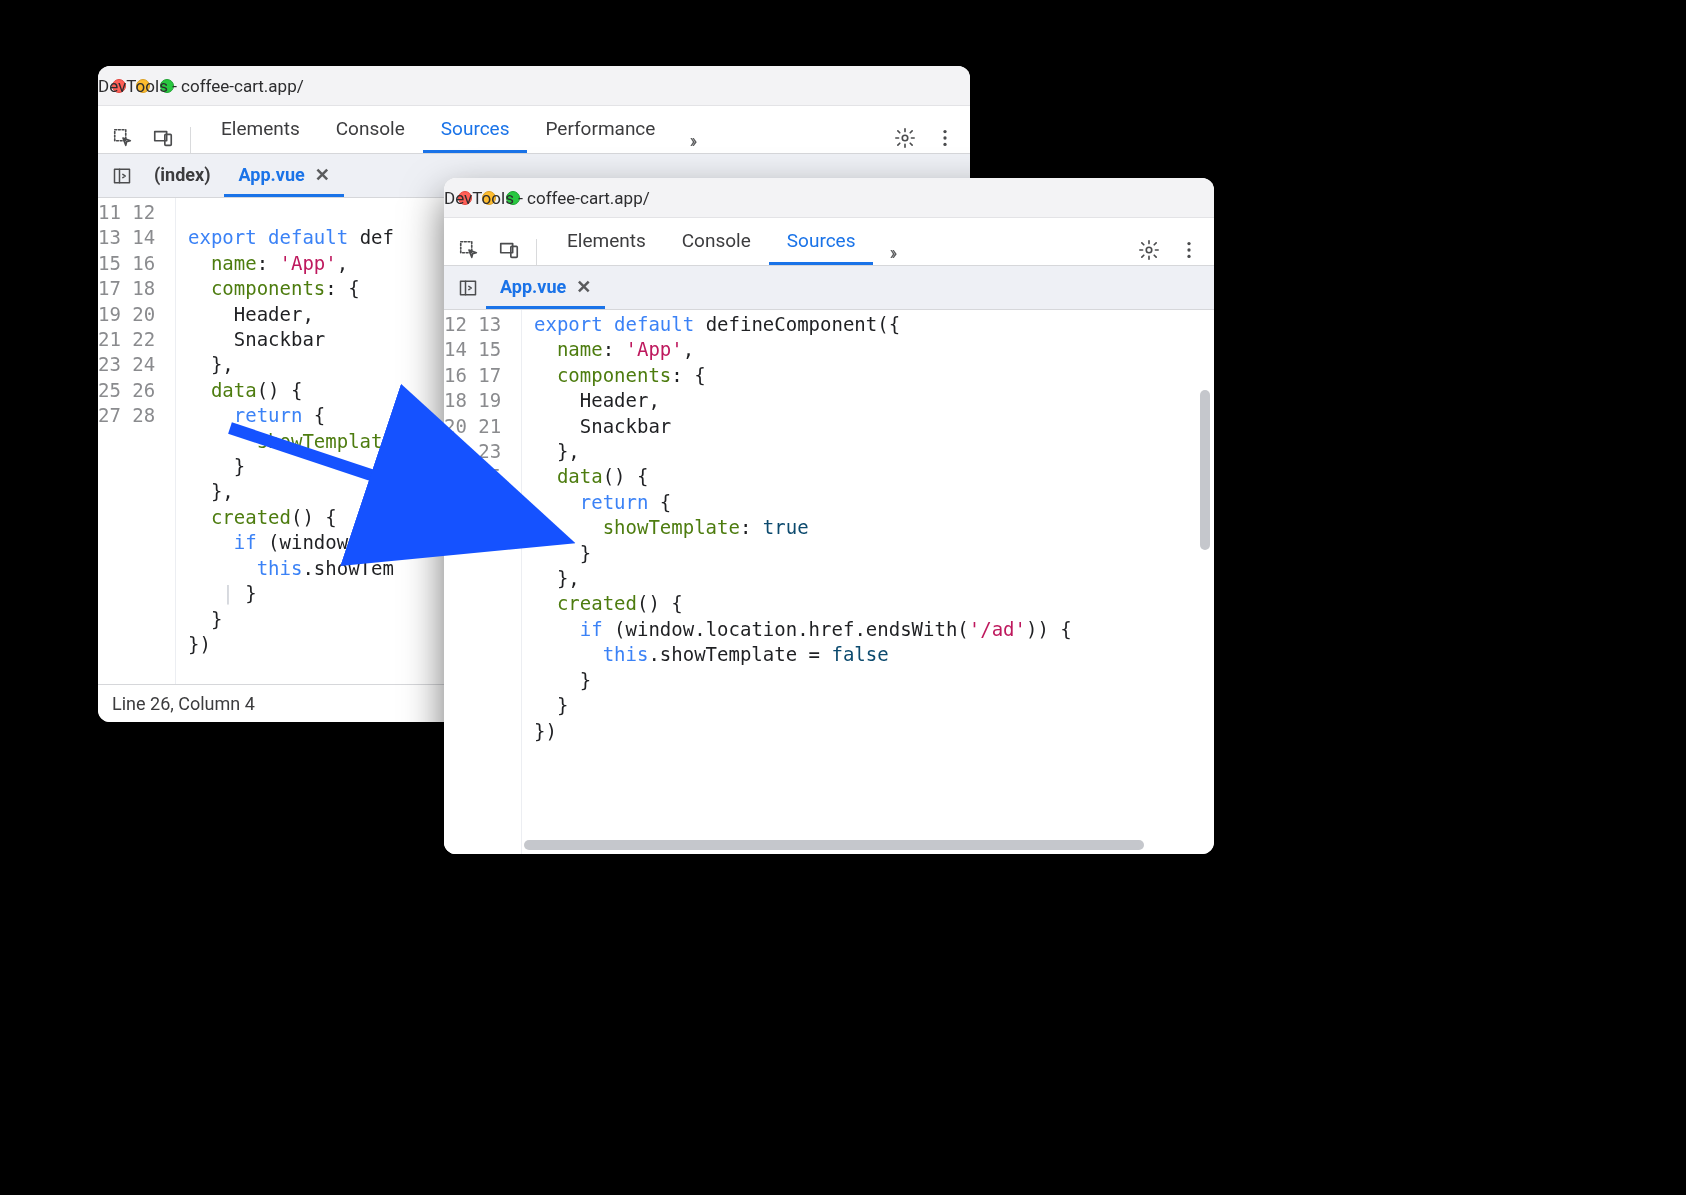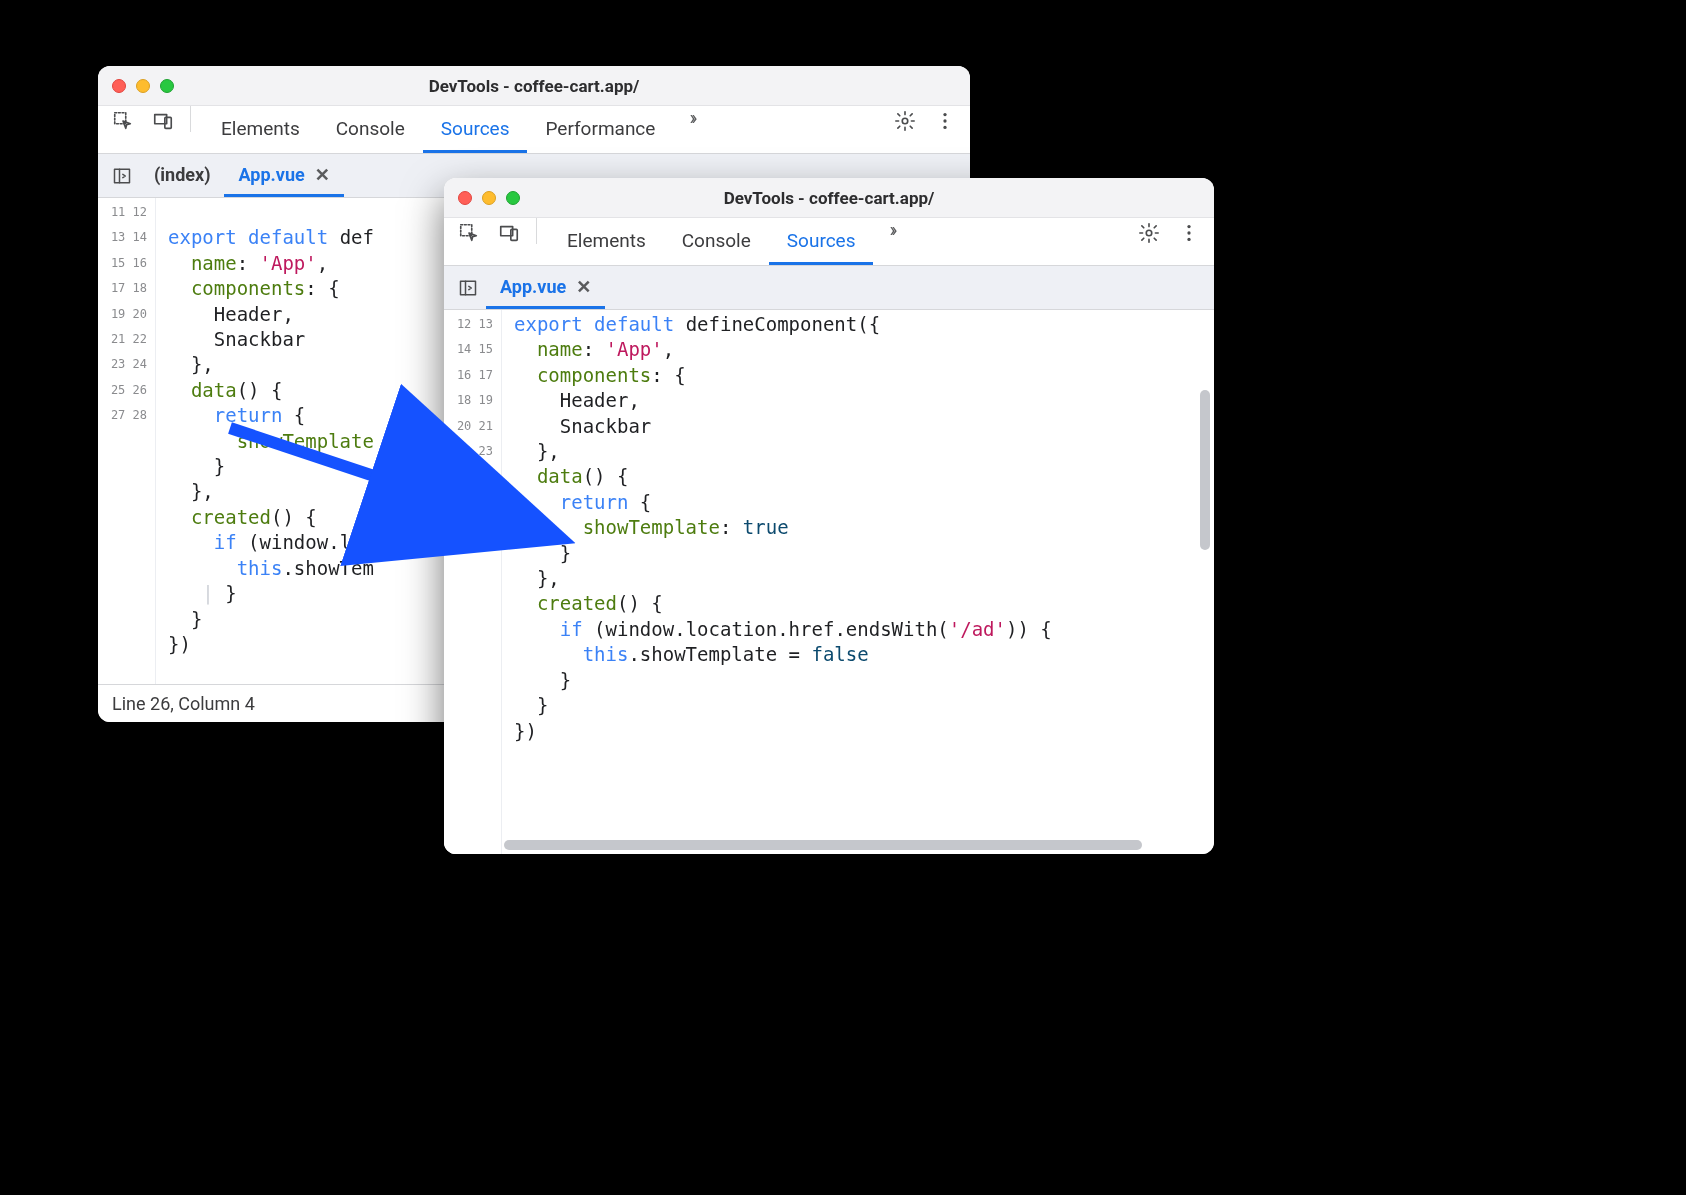--- a/index.html
+++ b/index.html
@@ -34,27 +34,27 @@
     border-bottom: 1px solid #e3e3e6;
   }
   .traffic {
     display: flex; gap: 10px; align-items: center;
   }
   .dot { width: 14px; height: 14px; border-radius: 50%; }
   .dot.red { background: #ff5f57; border: 1px solid #e24640; }
   .dot.yellow { background: #febc2e; border: 1px solid #dba023; }
   .dot.green { background: #28c840; border: 1px solid #1fa232; }
   .title {
-    position: absolute; left: 0; right: 0; text-align: center;
-    font-weight: 700; font-size: 17px; color: #2d2d2f;
+    position: absolute; left: 0; right: 0; text-align: left;
+    font-weight: 400; font-size: 17px; color: #2d2d2f;
     pointer-events: none;
   }
   .toolbar {
     height: 48px;
-    display: flex; align-items: flex-start;
+    display: flex; align-items: flex-end;
     padding: 0 10px;
     gap: 10px;
     border-bottom: 1px solid #d6d7da;
     background: #fff;
   }
   .tb-icon {
     width: 30px; height: 30px; display: flex; align-items: center; justify-content: center;
     color: #4b4c4e; border-radius: 4px;
   }
   .tb-icon svg { width: 22px; height: 22px; }
@@ -87,23 +87,23 @@
     padding: 0 14px; font-size: 18px; color: #3c3c3e;
     border-bottom: 3px solid transparent;
   }
   .file-tab.active { color: #1a73e8; border-bottom-color: #1a73e8; }
   .file-tab .close { font-size: 18px; color: #5a5b5d; }
   .editor {
     flex: 1; display: flex; overflow: hidden; background: #fff;
     position: relative;
   }
   .gutter {
-    width: 58px; background: #fff; color: #8a8b8e;
+    width: 78px; background: #fff; color: #8a8b8e;
     font-family: ui-monospace, SFMono-Regular, Menlo, Consolas, monospace;
-    font-size: 12px; text-align: right; padding: 2px 8px 0 0;
+    font-size: 19px; text-align: left; padding: 2px 8px 0 0;
     border-right: 1px solid #eceef2;
     line-height: 25.4px;
   }
   .code {
     flex: 1; padding: 2px 0 0 12px;
     font-family: ui-monospace, SFMono-Regular, Menlo, Consolas, monospace;
     font-size: 19px; line-height: 25.4px; color: #1f2023;
     white-space: pre;
     overflow: hidden;
     position: relative;

